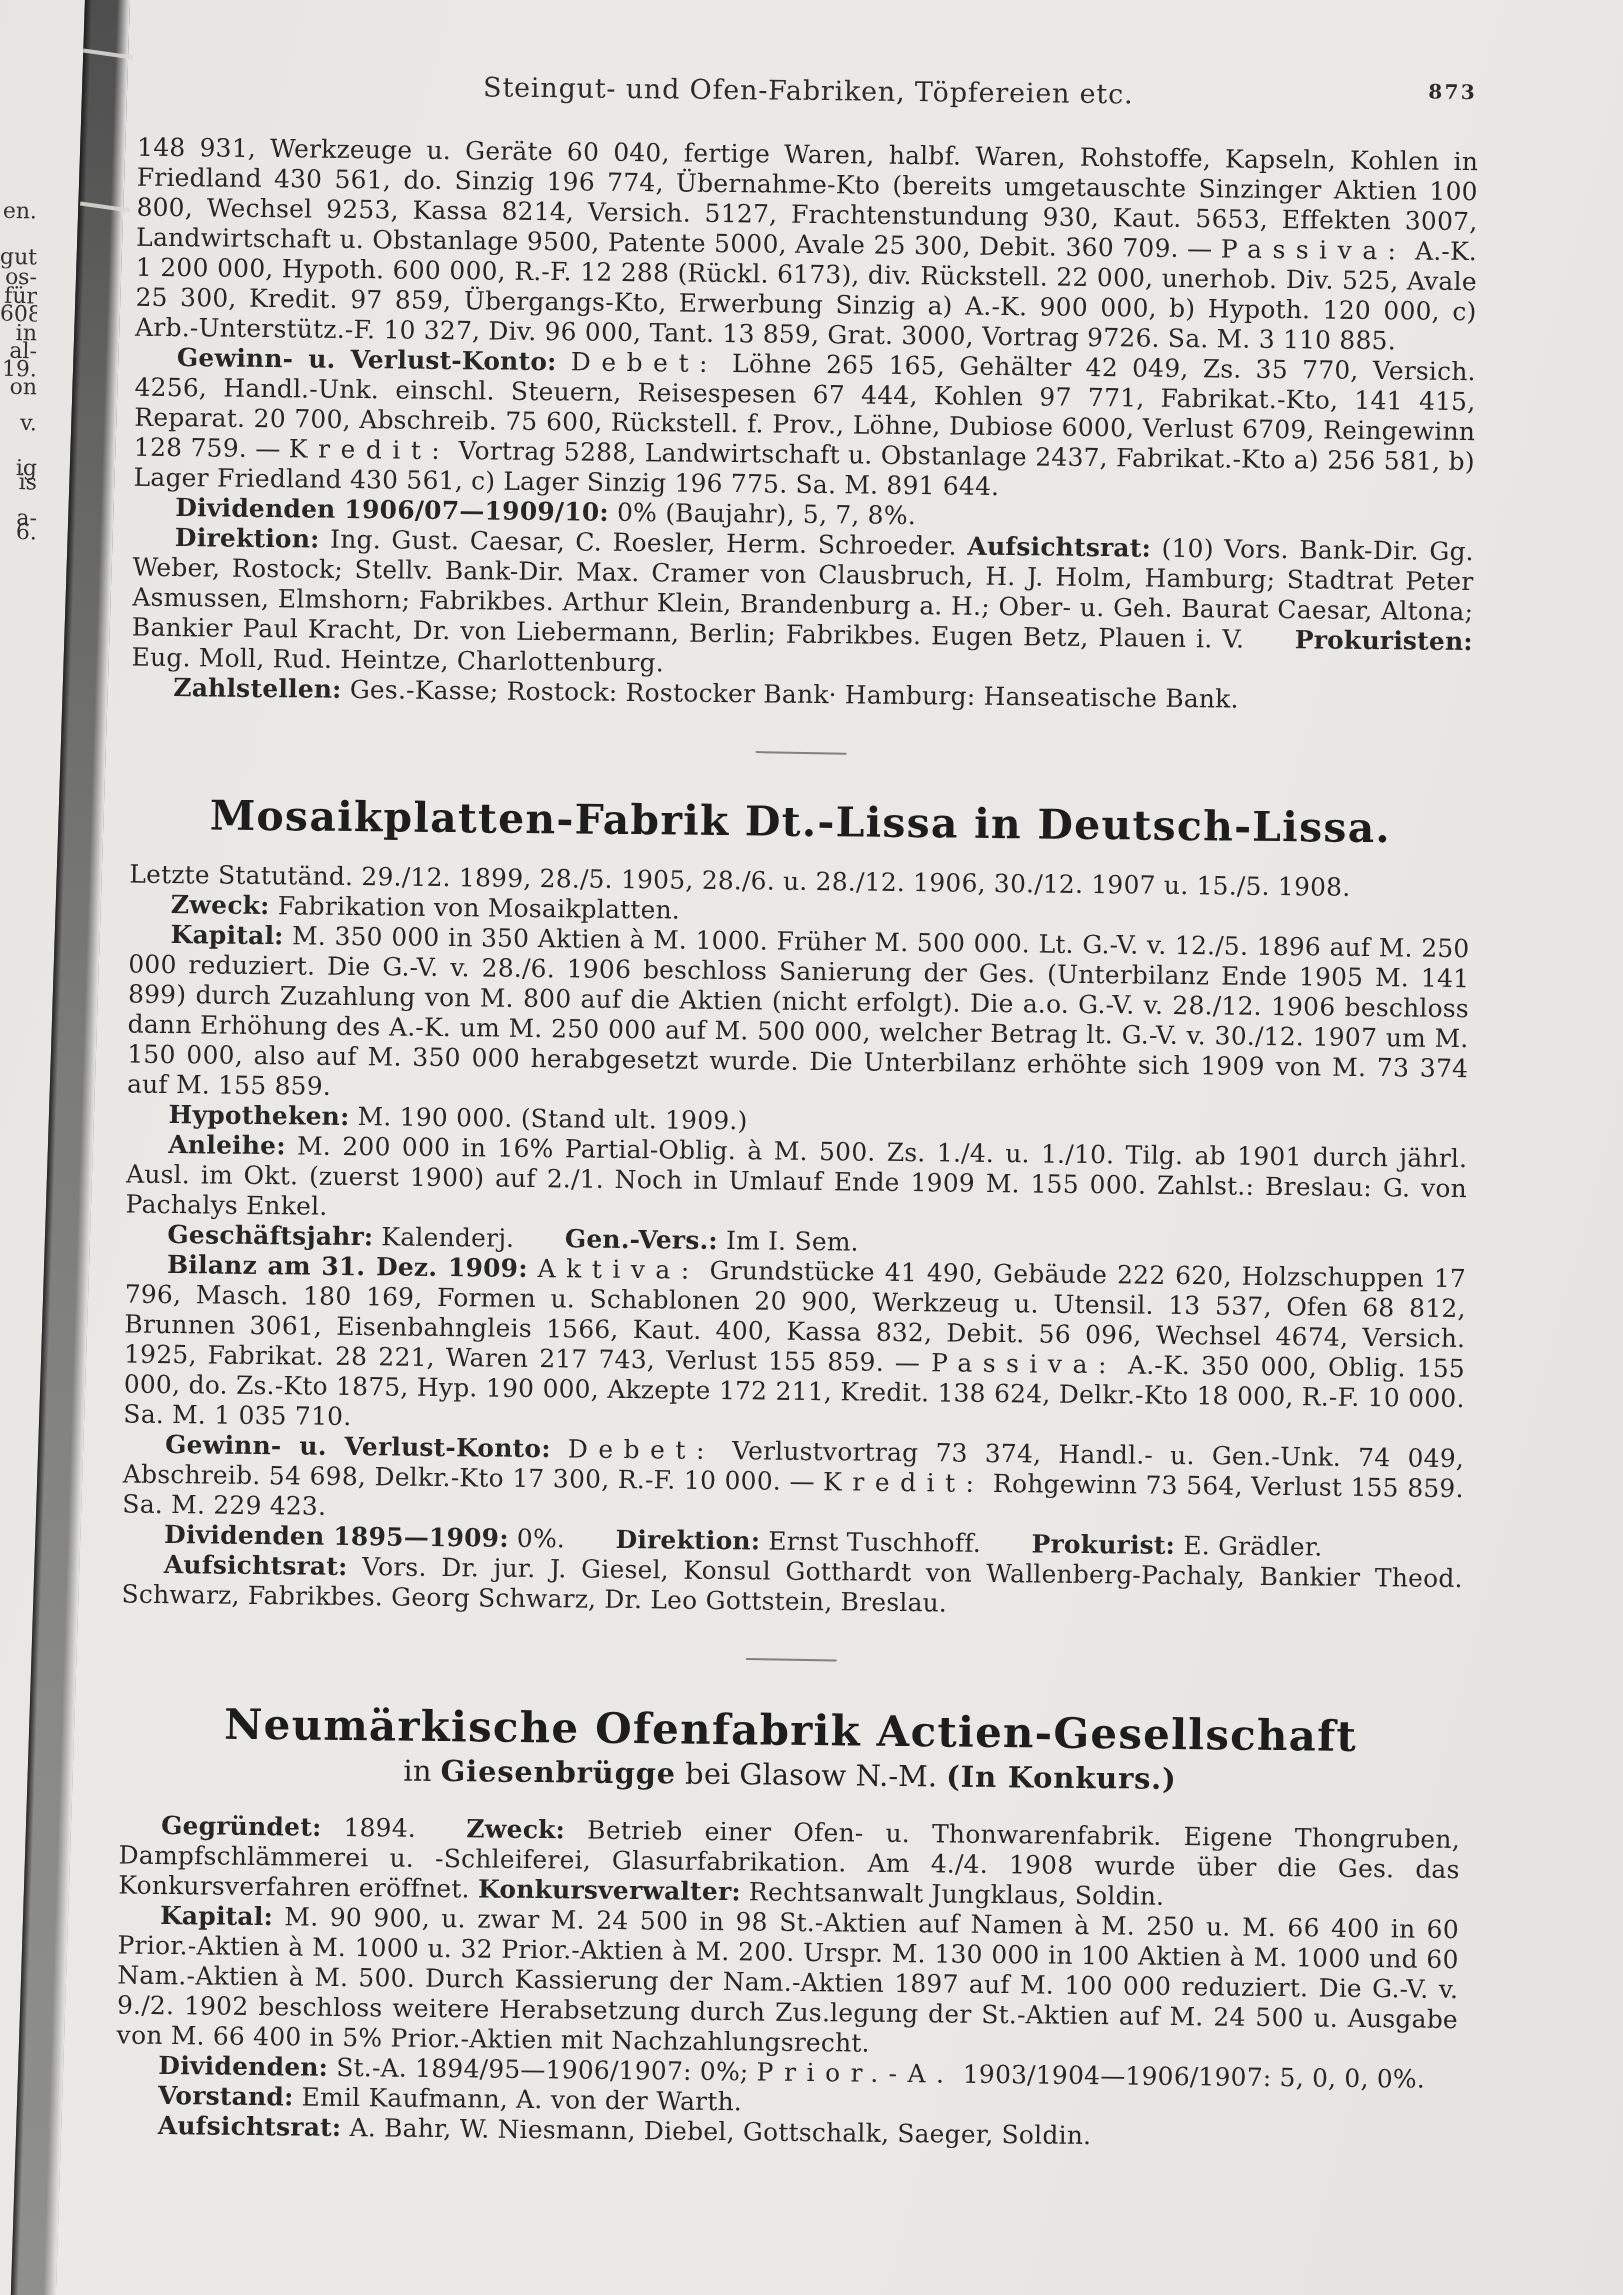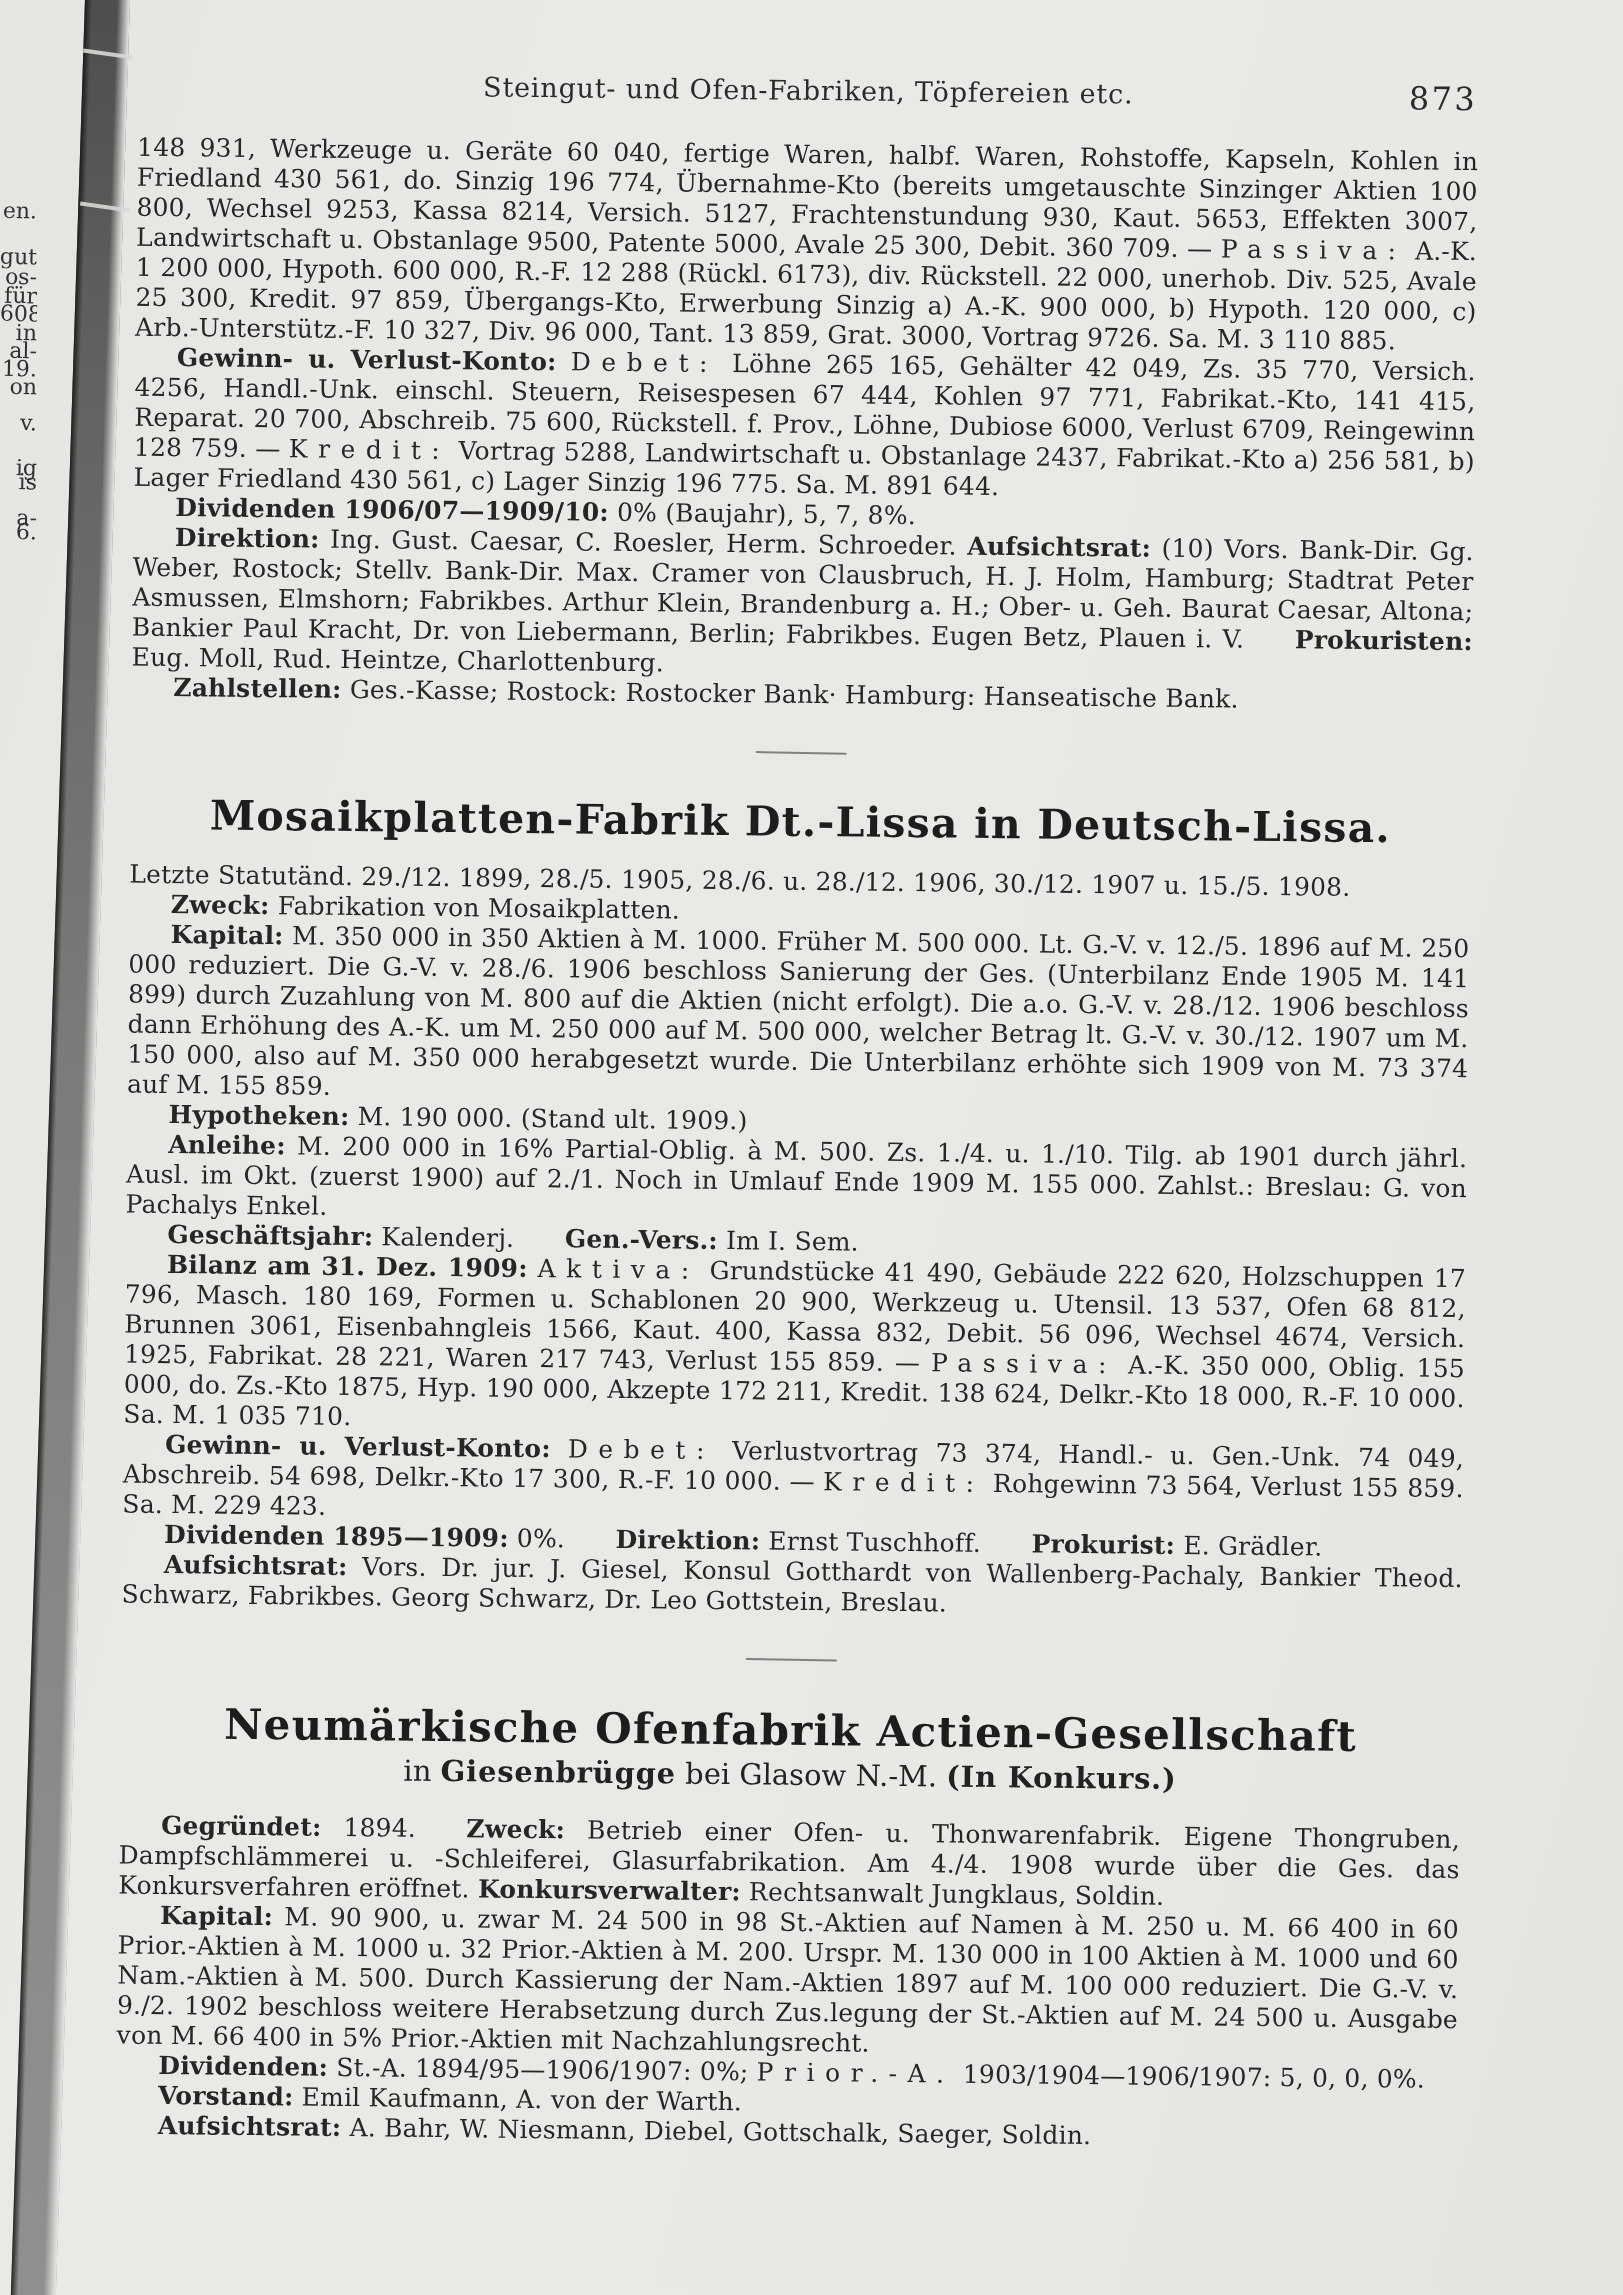--- a/index.html
+++ b/index.html
@@ -32,21 +32,21 @@
   }
   .content{
     position:absolute;left:138px;top:68px;width:1341px;
     transform:rotate(0.62deg);transform-origin:32px 0;
   }
   .running-head{position:relative;height:37px;margin-bottom:28px;}
   .running-title{
     display:block;text-align:center;font-size:27px;letter-spacing:0.8px;color:#2b2b2b;
   }
   .page-num{
-    position:absolute;right:1.6px;top:-1.6px;font-size:32px;letter-spacing:2.4px;color:#2b2b2b;
+    position:absolute;right:1.6px;top:-1.6px;font-size:20px;letter-spacing:2.4px;color:#2b2b2b;font-weight:bold;
   }
   .entry p{
     margin:0;font-size:25px;line-height:30px;text-align:justify;
     letter-spacing:0.2px;color:#262626;
   }
   .entry p.ind{text-indent:42px;}
   .b{font-weight:bold;}
   .sp{letter-spacing:.42em;}
   .divider{
     width:91px;height:2.4px;background:#4a4a48;opacity:.65;

